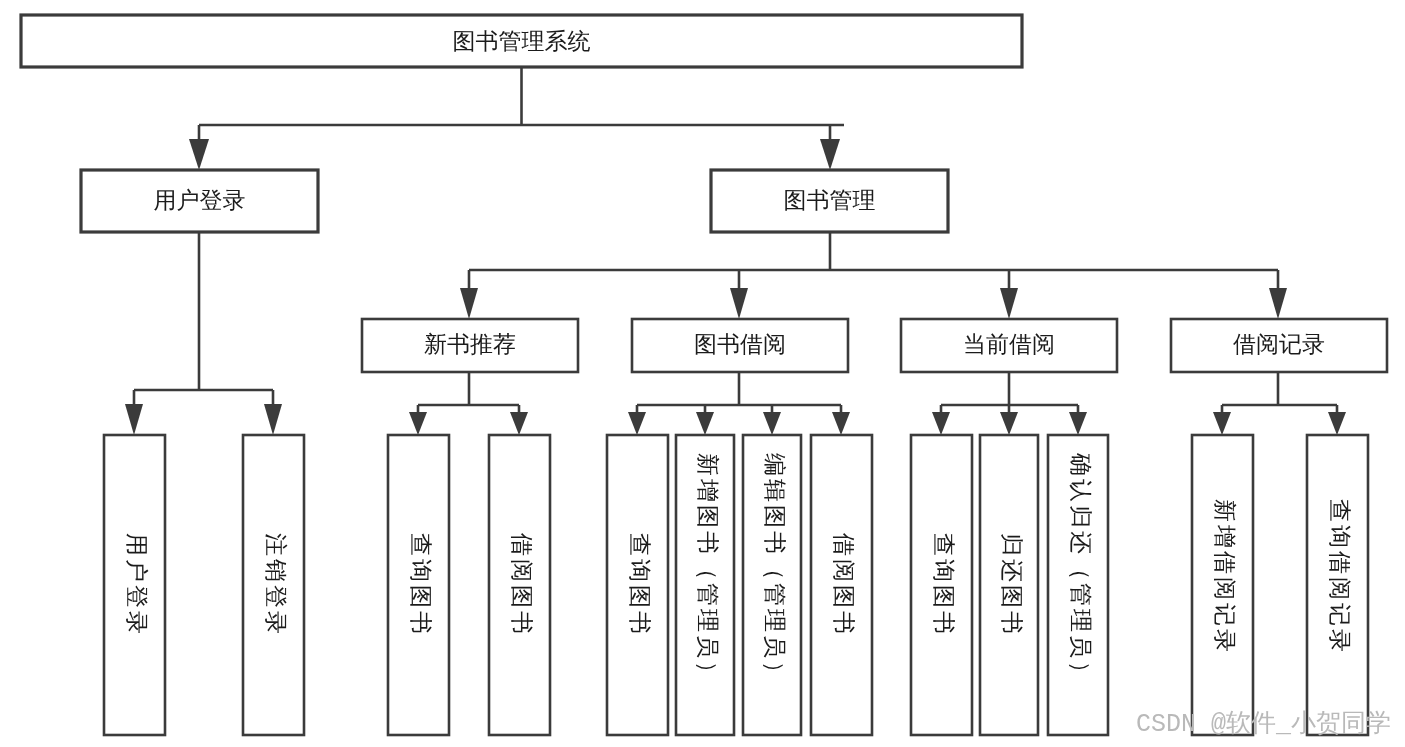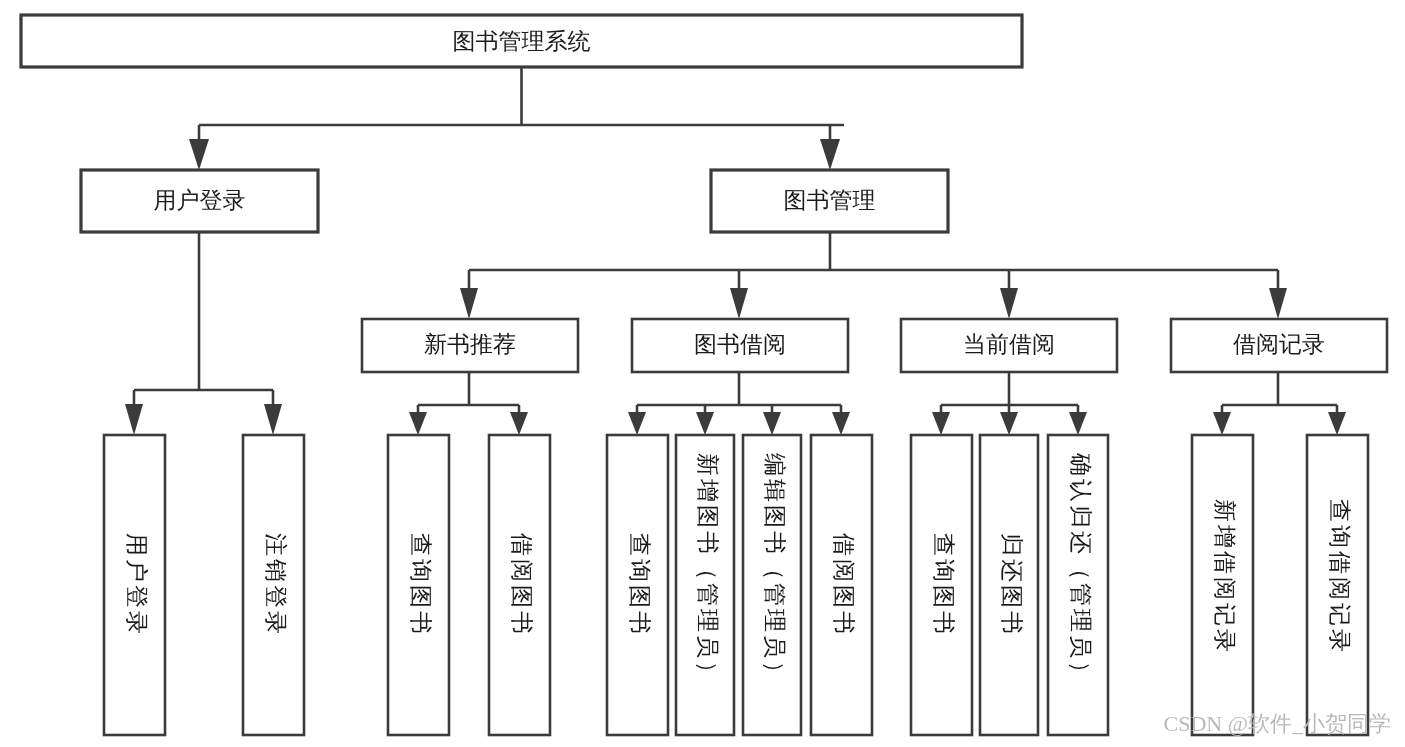--- a/index.html
+++ b/index.html
@@ -50,22 +50,22 @@
     fill: none;
   }
   .arrow-head {
     fill: #3b3b3b;
     stroke: none;
   }
   .watermark {
     position: absolute;
     right: 14px;
     bottom: 8px;
-    font-family: Liberation Serif, serif;
-    font-size: 22px;
+    font-family: Liberation Mono, monospace;
+    font-size: 25px;
     color: #b9b9b9;
     white-space: nowrap;
     pointer-events: none;
     user-select: none;
   }
 </style>
 </head>
 <body>
 
 <div id="diagram-root">

